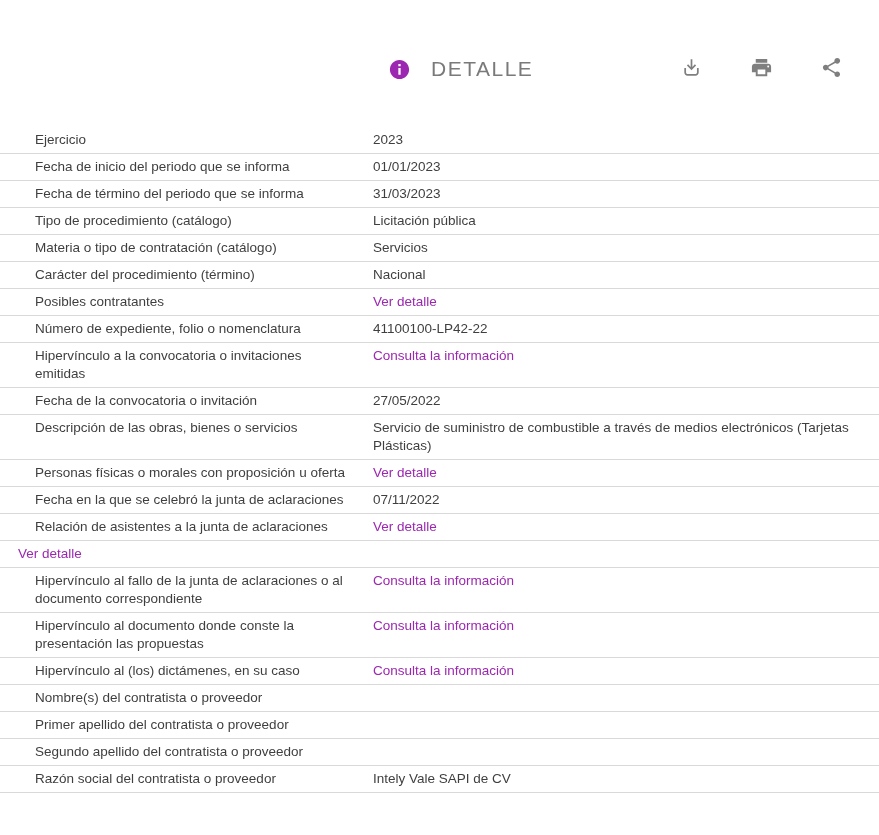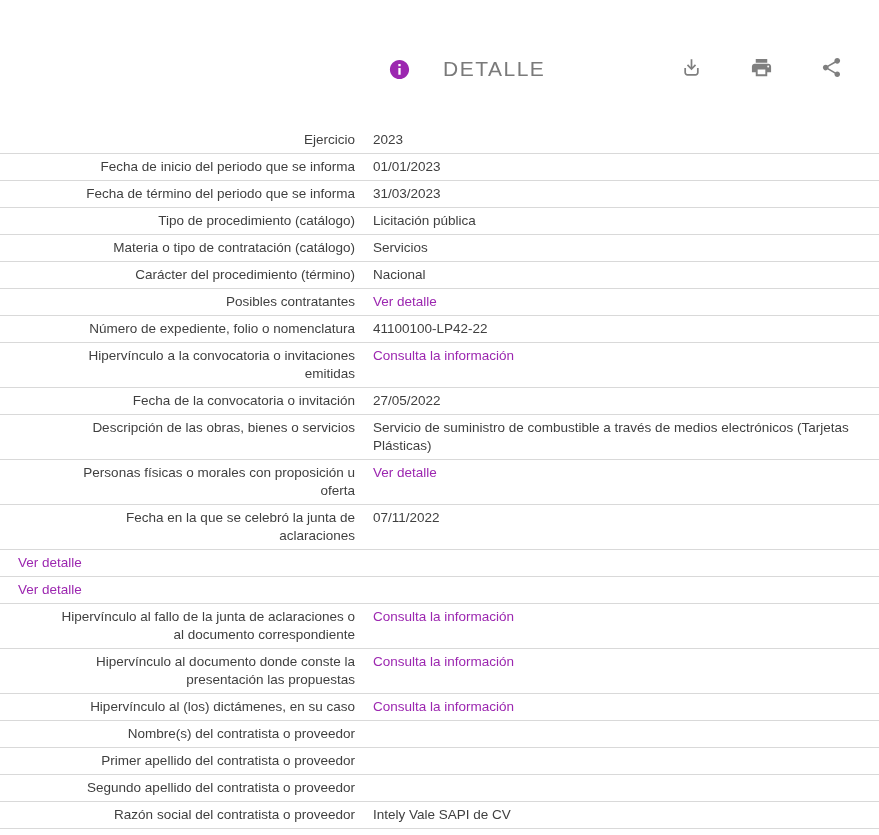--- a/index.html
+++ b/index.html
@@ -17,21 +17,21 @@
   .header {
     display: flex;
     align-items: center;
     padding-top: 48px;
     height: 90px;
   }
   .title-group {
     margin-left: 388px;
     display: flex;
     align-items: center;
-    gap: 32px;
+    gap: 20px;
   }
   .info-badge { width: 23px; height: 23px; display: block; }
   .page-title {
     font-size: 21px;
     color: #7a7a7a;
     letter-spacing: 1.5px;
     font-weight: 400;
   }
   .actions {
     margin-left: auto;
@@ -58,25 +58,25 @@
   .detail-row {
     display: flex;
     align-items: flex-start;
     border-bottom: 1px solid #d9d9d9;
     padding: 4px 0;
     min-height: 26px;
   }
   .row-label {
     width: 355px;
     flex: 0 0 355px;
-    text-align: right;
+    text-align: left;
     font-size: 13.5px;
     line-height: 18px;
     color: #3f3f3f;
-    padding-left: 48px;
+    padding-left: 35px;
   }
   .row-value {
     margin-left: 18px;
     max-width: 480px;
     font-size: 13.5px;
     line-height: 18px;
     color: #3f3f3f;
   }
   .row-value.link { color: #9c27b0; cursor: pointer; }
 </style>
@@ -180,20 +180,21 @@
       <div class="row-label">Personas físicas o morales con proposición u oferta</div>
       <div class="row-value link">Ver detalle</div>
     </div>
 
     <div class="detail-row">
       <div class="row-label">Fecha en la que se celebró la junta de aclaraciones</div>
       <div class="row-value">07/11/2022</div>
     </div>
 
     <div class="detail-row">
+      <div class="row-label">Relación de asistentes a la junta de aclaraciones</div>
       <div class="row-value link">Ver detalle</div>
     </div>
 
     <div class="detail-row">
       <div class="row-value link">Ver detalle</div>
     </div>
 
     <div class="detail-row">
       <div class="row-label">Hipervínculo al fallo de la junta de aclaraciones o al documento correspondiente</div>
       <div class="row-value link">Consulta la información</div>

